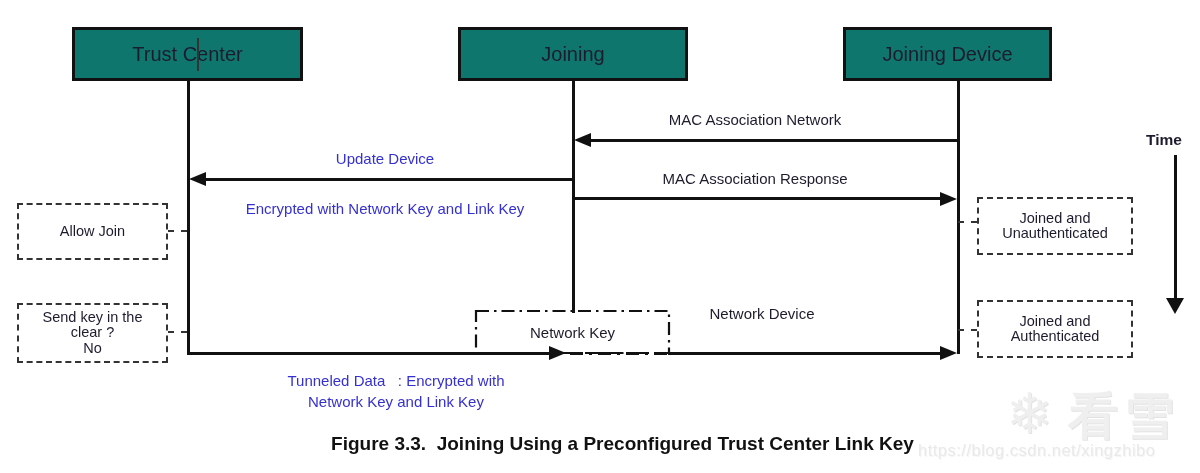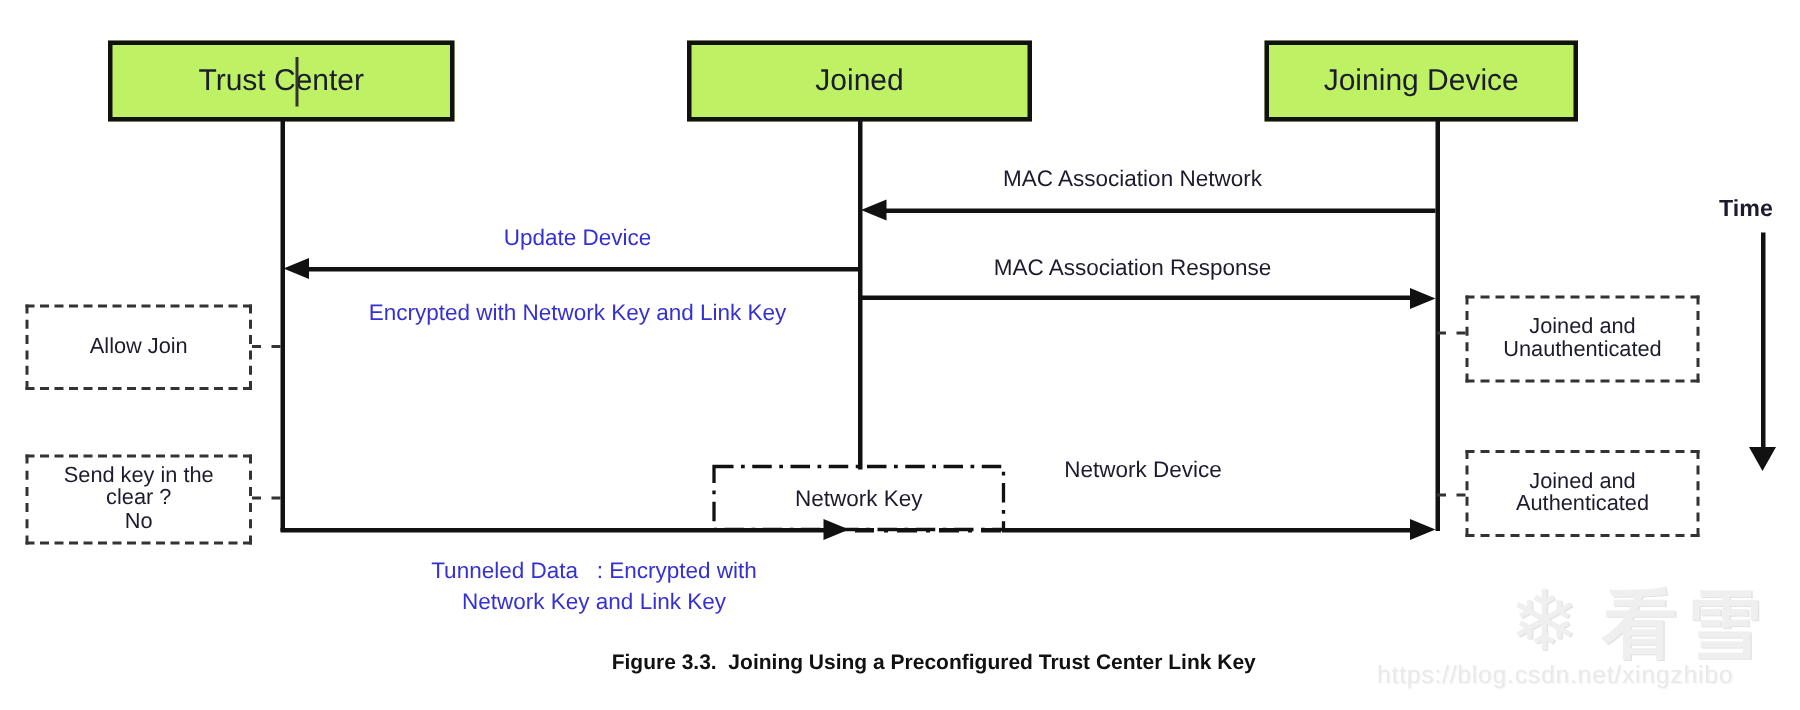--- a/index.html
+++ b/index.html
@@ -3,21 +3,21 @@
 <meta charset="utf-8">
 <style>
   html,body{margin:0;padding:0;background:#ffffff;}
   #stage{
     position:relative;width:1200px;height:473px;background:#ffffff;overflow:hidden;
     font-family:"Liberation Sans",sans-serif;color:#1c1c2e;
   }
   .lbl{white-space:pre;}
   
   .actor{
-    position:absolute;height:54px;border:3px solid #111;background:#bef264;
+    position:absolute;height:54px;border:3px solid #111;background:#0f766e;
     display:flex;align-items:center;justify-content:center;
     font-size:20px;color:#1c1c2e;box-sizing:border-box;
   }
   
   .vline{position:absolute;width:3px;background:#111;}
   .hline{position:absolute;height:3px;background:#111;}
   .dashdot-h{
     position:absolute;height:3px;
     background:repeating-linear-gradient(90deg,#111 0 13px,transparent 13px 19px,#111 19px 22px,transparent 22px 28px);
   }
@@ -36,42 +36,42 @@
     display:flex;flex-direction:column;align-items:center;justify-content:center;
     font-size:14.5px;line-height:15.5px;color:#1c1c2e;text-align:center;
   }
   .conn{position:absolute;height:0;border-top:2px dashed #333;}
   
   .nk-svg{position:absolute;}
   
   .time-lbl{position:absolute;font-size:15.5px;font-weight:600;color:#1c1c2e;}
   
   .caption{
-    position:absolute;text-align:center;font-size:14px;font-weight:bold;color:#111;
+    position:absolute;text-align:center;font-size:19px;font-weight:bold;color:#111;
   }
   
   .caret{position:absolute;width:2px;background:#333;}
   
   .wm{position:absolute;color:#efefef;text-shadow:1px 1px 0 #e3e3e3, -1px -1px 0 #ffffff;user-select:none;}
   .wm-snow{font-size:56px;line-height:56px;}
   .wm-snow::before{content:"\2744";}
   .wm-logo{font-size:50px;line-height:50px;font-weight:bold;letter-spacing:6px;}
   .wm-url{font-size:16.5px;letter-spacing:0.5px;color:#e9e9e9;text-shadow:1px 1px 0 #f6f6f6;}
 </style>
 </head>
 <body>
 
 <div id="stage">
 
   <div class="actor" style="left:72px;top:27px;width:231px;">
     <span class="lbl">Trust Center</span>
   </div>
   <div class="caret" style="left:197px;top:38px;height:33px;"></div>
   <div class="actor" style="left:458px;top:27px;width:230px;">
-    <span class="lbl">Joined</span>
+    <span class="lbl">Joining</span>
   </div>
   <div class="actor" style="left:843px;top:27px;width:209px;">
     <span class="lbl">Joining Device</span>
   </div>
 
   <div class="vline" style="left:186.5px;top:79px;height:275px;"></div>
   <div class="vline" style="left:571.5px;top:79px;height:234px;"></div>
   <div class="vline" style="left:956.5px;top:79px;height:275px;"></div>
 
   <div class="msg lbl" style="left:605px;top:111px;width:300px;">MAC Association Network</div>

